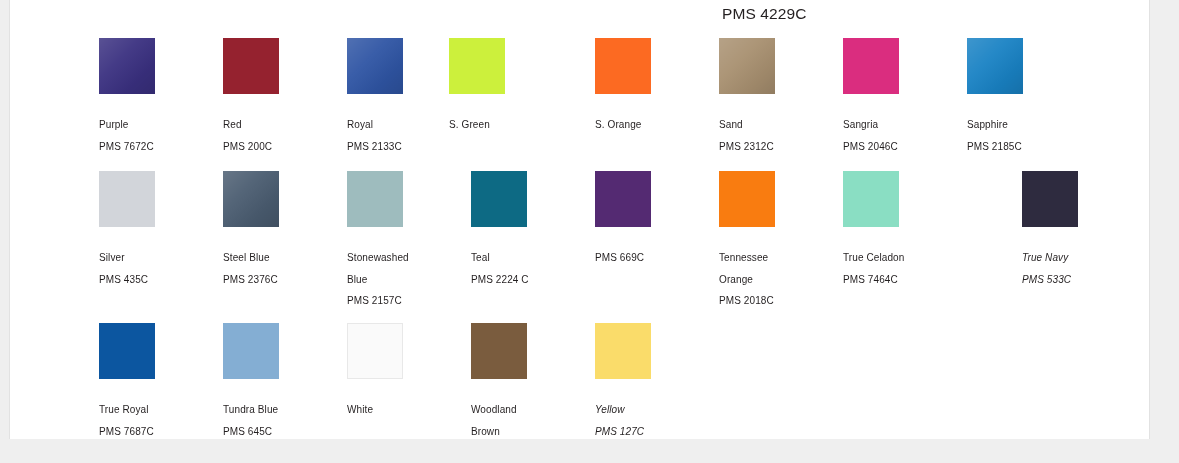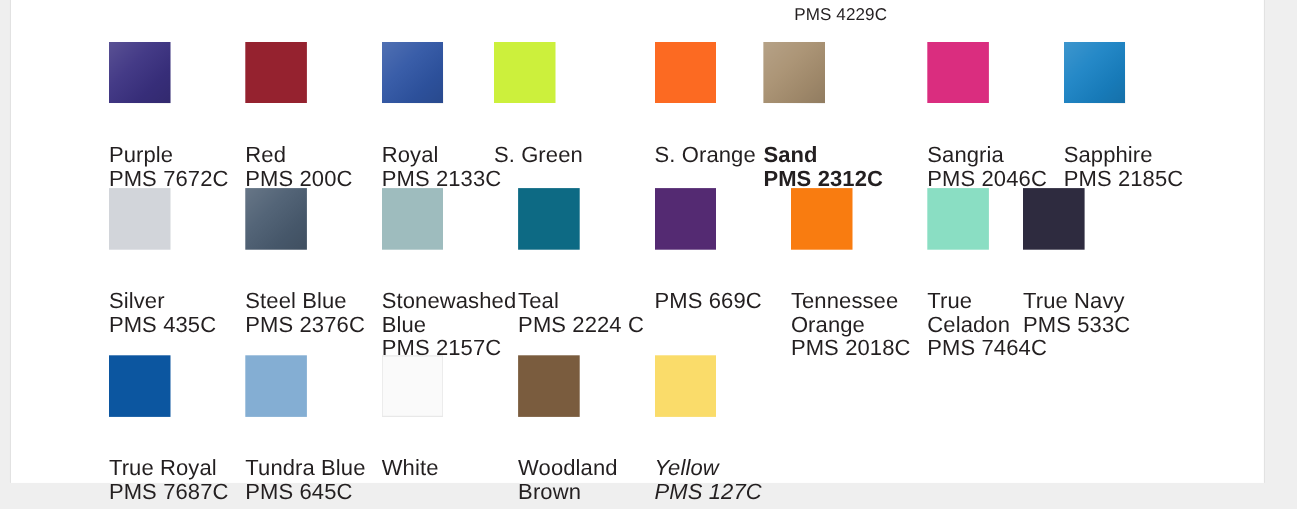--- a/index.html
+++ b/index.html
@@ -86,22 +86,22 @@
                 rgba(255,255,255,0.05) 38%,
                 rgba(0,0,0,0.06) 72%,
                 rgba(0,0,0,0.14) 100%);
     pointer-events: none;
   }
   .swatch-chip.hairline {
     box-shadow: 0 0 0 1px rgba(0,0,0,0.07) inset;
   }
 
   .swatch-caption {
-    margin-top: 37px;
-    font-size: 20px;
+    margin-top: 20px;
+    font-size: 10px;
     line-height: 21.5px;
     color: #231f20;
     letter-spacing: 0.1px;
     width: 118px;
   }
   .swatch-name {
     display: block;
     white-space: pre-line;
   }
   .swatch-pms {
@@ -147,21 +147,21 @@
             <div class="swatch-caption">
               <span class="swatch-name">S. Green</span>
             </div>
           </div>
           <div class="swatch-cell" style="left: 585px;">
             <span class="swatch-chip" style="background-color: rgb(252, 106, 34);"></span>
             <div class="swatch-caption">
               <span class="swatch-name">S. Orange</span>
             </div>
           </div>
-          <div class="swatch-cell" style="left: 684px; font-weight: bold;">
+          <div class="swatch-cell" style="left: 709px;">
             <span class="swatch-chip sheen" style="background-color: rgb(168, 144, 112);"></span>
             <div class="swatch-caption">
               <span class="swatch-name">Sand</span>
               <span class="swatch-pms">PMS 2312C</span>
             </div>
           </div>
           <div class="swatch-cell" style="left: 833px;">
             <span class="swatch-chip" style="background-color: rgb(218, 45, 127);"></span>
             <div class="swatch-caption">
               <span class="swatch-name">Sangria</span>
@@ -220,21 +220,21 @@
               <span class="swatch-pms">PMS 2018C</span>
             </div>
           </div>
           <div class="swatch-cell" style="left: 833px;">
             <span class="swatch-chip" style="background-color: rgb(138, 222, 195);"></span>
             <div class="swatch-caption">
               <span class="swatch-name">True Celadon</span>
               <span class="swatch-pms">PMS 7464C</span>
             </div>
           </div>
-          <div class="swatch-cell" style="left: 920px;">
+          <div class="swatch-cell" style="left: 1012px; font-style: italic;">
             <span class="swatch-chip" style="background-color: rgb(46, 43, 63);"></span>
             <div class="swatch-caption">
               <span class="swatch-name">True Navy</span>
               <span class="swatch-pms">PMS 533C</span>
             </div>
           </div>
         </div>
         <div class="swatch-row row-3">
           <div class="swatch-cell" style="left: 89px;">
             <span class="swatch-chip" style="background-color: rgb(12, 86, 160);"></span>

